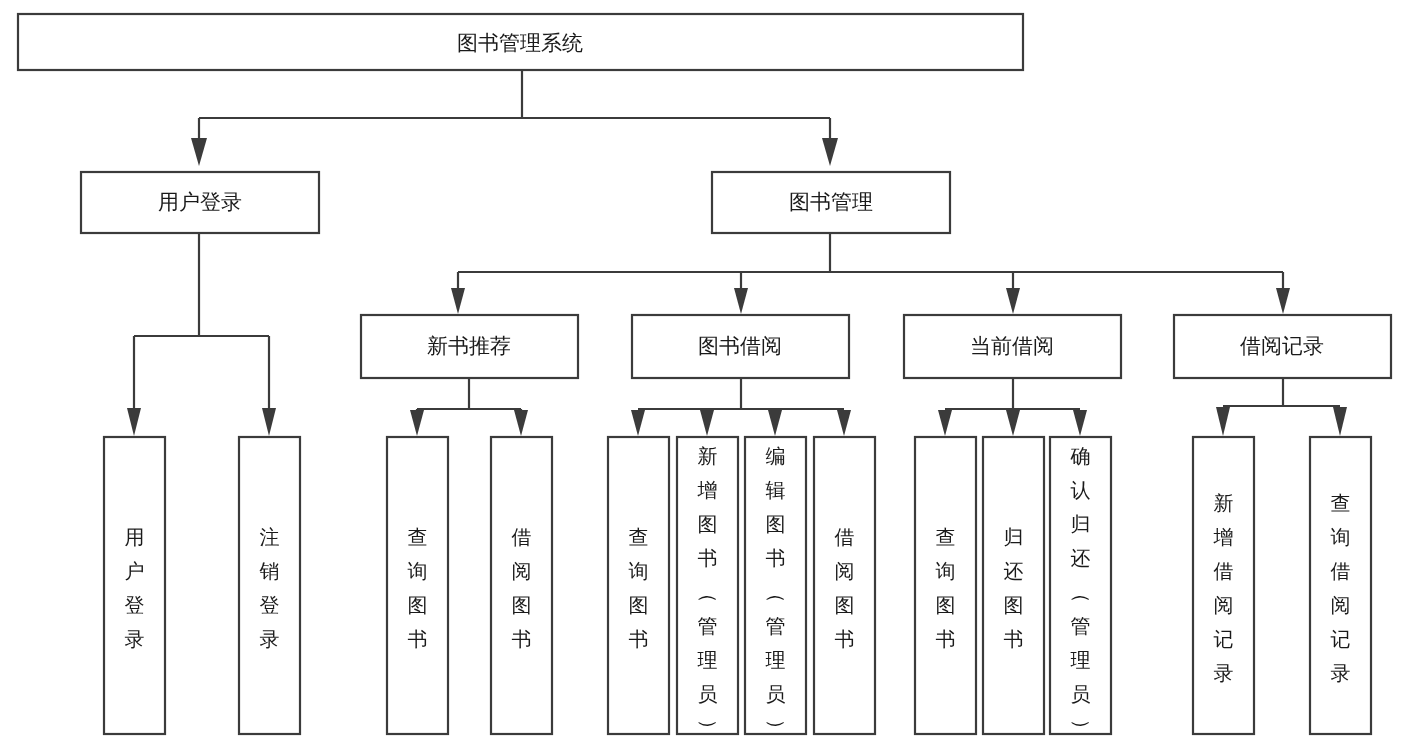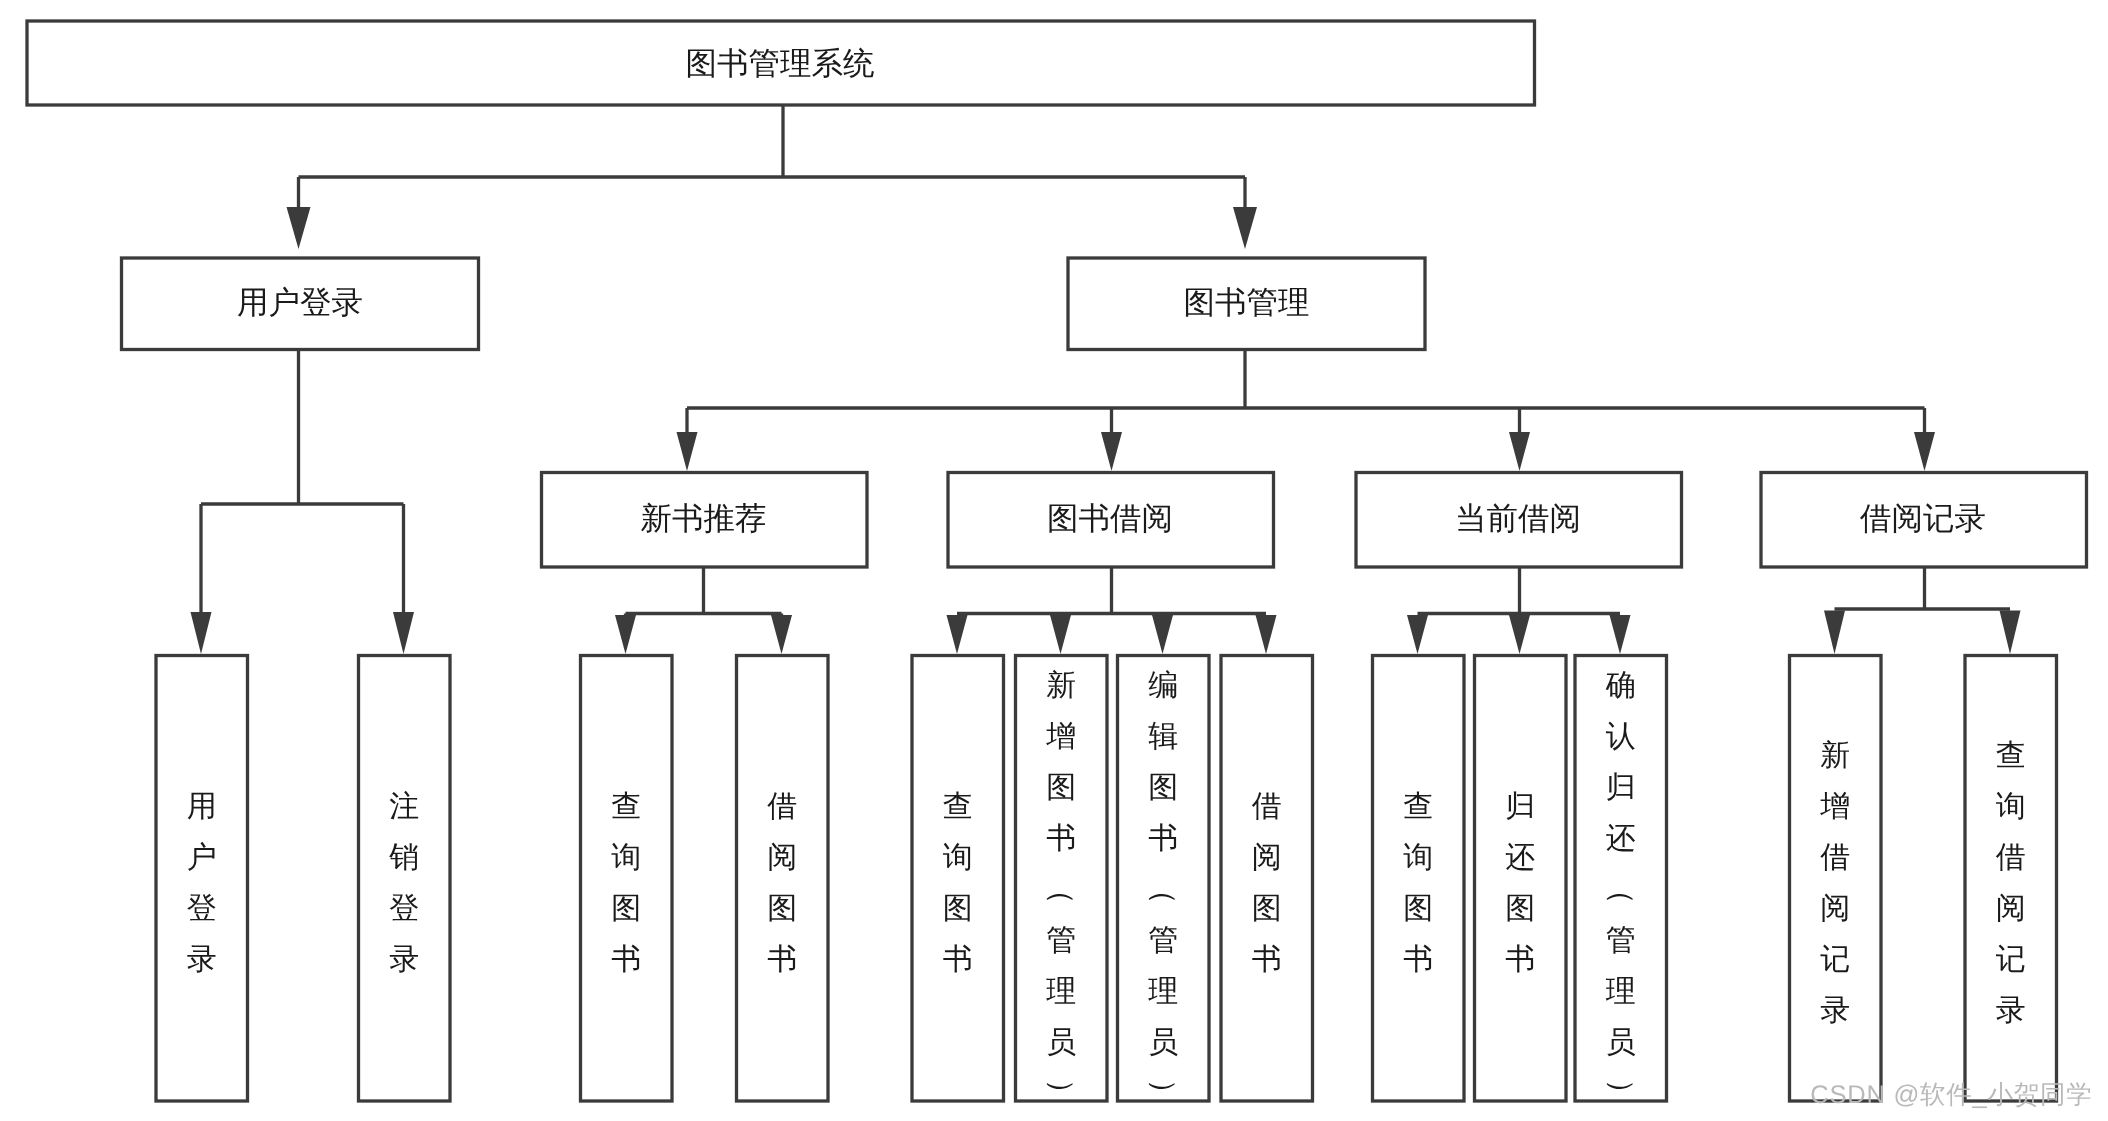--- a/index.html
+++ b/index.html
@@ -282,14 +282,13 @@
         <text class="node-label-v" x="1340.5" y="510.02">查</text>
         <text class="node-label-v" x="1340.5" y="544.02">询</text>
         <text class="node-label-v" x="1340.5" y="578.02">借</text>
         <text class="node-label-v" x="1340.5" y="612.02">阅</text>
         <text class="node-label-v" x="1340.5" y="646.02">记</text>
         <text class="node-label-v" x="1340.5" y="680.02">录</text>
       </g>
 
   </svg>
 
-  <div class="watermark-text">CSDN @软件_小贺同学</div>
 </div>
 
 </body></html>

